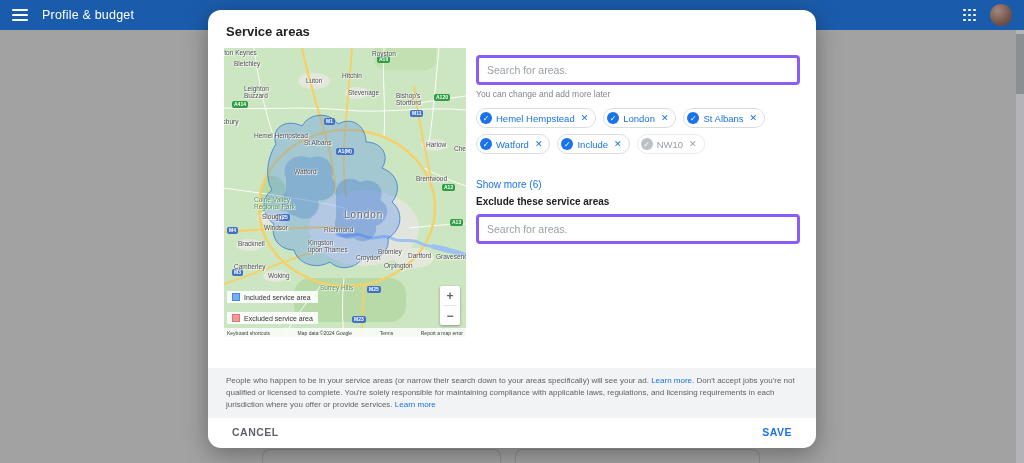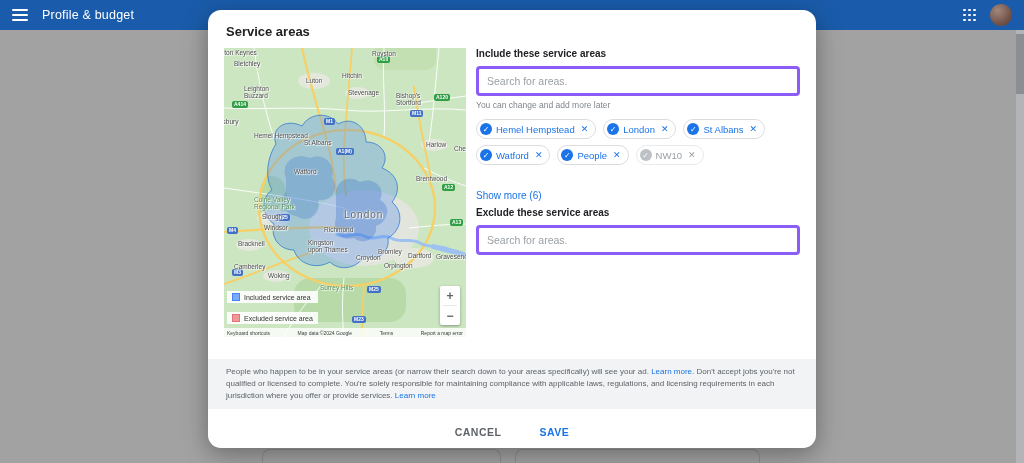--- a/index.html
+++ b/index.html
@@ -83,21 +83,21 @@
                 display:flex; align-items:center; justify-content:center; flex:none; }
   .chip-x { color:#1a73e8; font-size:9px; margin-left:2px; cursor:pointer; }
   .chip.disabled { color:#9aa0a6; border-color:#e8eaed; }
   .chip.disabled .chip-check { background:#bdc1c6; }
   .chip.disabled .chip-x { color:#9aa0a6; }
   .show-more { display:inline-block; margin-top:25px; font-size:10px; color:#1a73e8; cursor:pointer; }
   .exclude-heading { margin-top:4px; }
 
   
   .modal-note { margin-top:auto; background:#f1f3f4; padding:7px 18px; font-size:8px; line-height:1.5; color:#5f6368; }
-  .modal-actions { display:flex; justify-content:center; align-items:center; gap:22px; padding:11px 16px 4px; }
+  .modal-actions { display:flex; justify-content:space-between; align-items:center; gap:22px; padding:2px 16px 4px; }
   .btn { background:none; border:none; font-family:inherit; font-size:10.5px; font-weight:700;
          letter-spacing:.5px; cursor:pointer; padding:6px 8px; }
   .btn.cancel { color:#5f6368; }
   .btn.save { color:#1a73e8; }
 </style>
 </head>
 <body>
 
 <div class="page-bg">
   <div class="bg-card left"></div>
@@ -256,21 +256,20 @@
 
       <div class="map-attr">
         <span class="attr-link">Keyboard shortcuts</span>
         <span>Map data ©2024 Google</span>
         <span class="attr-link">Terms</span>
         <span class="attr-link">Report a map error</span>
       </div>
     </div>
 
     <div class="panel">
-      <div class="panel-heading">Include these service areas</div>
       <div class="search-box">
         <input type="text" placeholder="Search for areas." style="">
       </div>
       <div class="helper">You can change and add more later</div>
 
       <div class="chips">
         <div class="chip">
           <span class="chip-check">✓</span>
           <span>Hemel Hempstead</span>
           <span class="chip-x">✕</span>
@@ -285,21 +284,21 @@
           <span>St Albans</span>
           <span class="chip-x">✕</span>
         </div>
         <div class="chip">
           <span class="chip-check">✓</span>
           <span>Watford</span>
           <span class="chip-x">✕</span>
         </div>
         <div class="chip">
           <span class="chip-check">✓</span>
-          <span>People</span>
+          <span>Include</span>
           <span class="chip-x">✕</span>
         </div>
         <div class="chip disabled">
           <span class="chip-check">✓</span>
           <span>NW10</span>
           <span class="chip-x">✕</span>
         </div>
       </div>
 
       <a class="show-more">Show more (6)</a>

